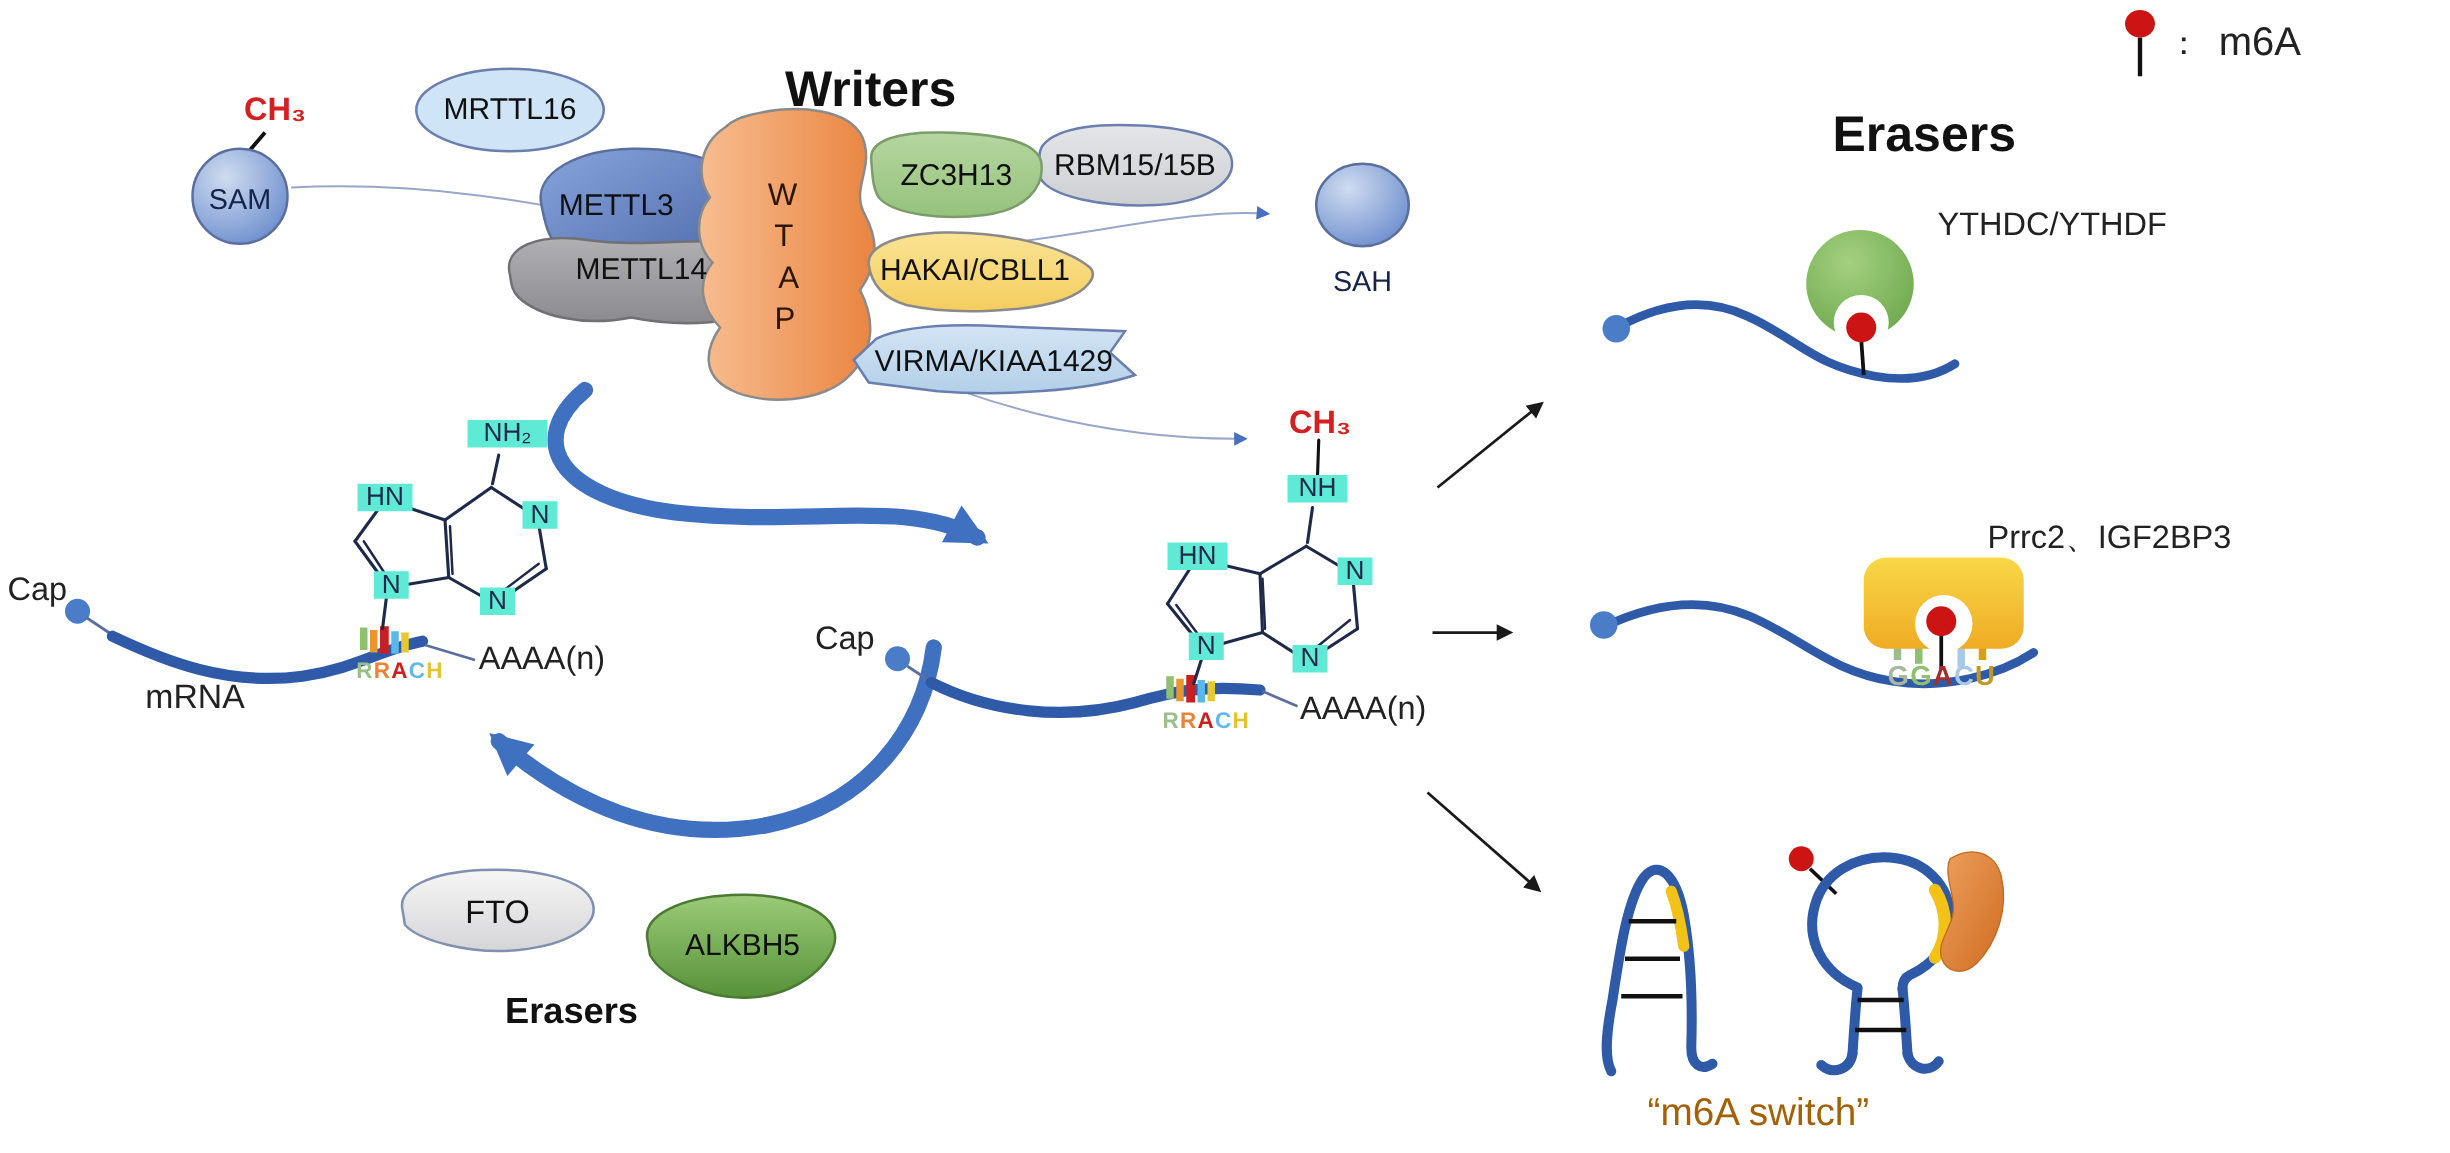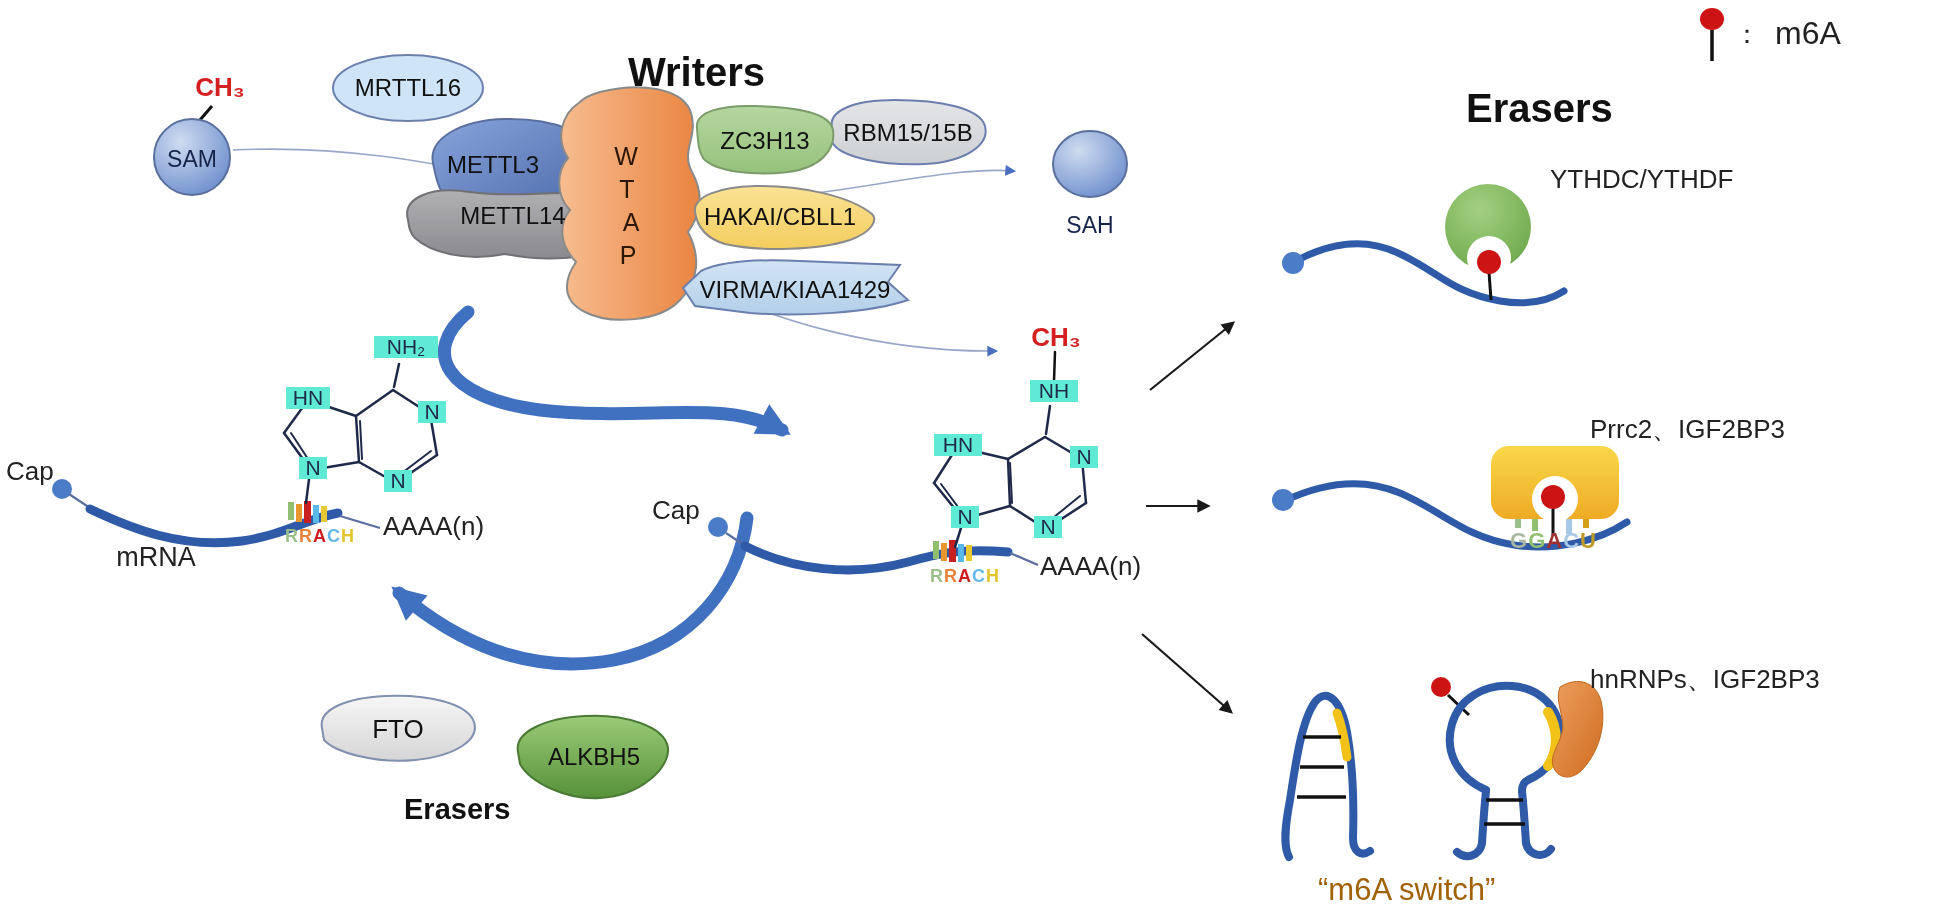--- a/index.html
+++ b/index.html
@@ -273,17 +273,16 @@
 
   <div class="lbl red ctr" style="left:1016px;top:322px;width:80px;font-size:26px;">CH₃</div>
   <div class="lbl chem ctr" style="left:1030px;top:380px;width:44px;">NH</div>
   <div class="lbl chem ctr" style="left:934px;top:434px;width:44px;">HN</div>
   <div class="lbl chem ctr" style="left:1070px;top:446px;width:24px;">N</div>
   <div class="lbl chem ctr" style="left:1034px;top:516px;width:24px;">N</div>
   <div class="lbl chem ctr" style="left:951px;top:506px;width:24px;">N</div>
 
   <div class="lbl plain" style="left:1550px;top:164px;">YTHDC/YTHDF</div>
   <div class="lbl plain" style="left:1590px;top:412px;">Prrc2、IGF2BP3</div>
-  <div class="lbl plain" style="left:1590px;top:662px;">hnRNPs、IGF2BP3</div>
   <div class="lbl gga" style="left:1510px;top:528px;"><span class="c-g1">G</span><span class="c-g2">G</span><span class="c-g3">A</span><span class="c-g4">C</span><span class="c-g5">U</span></div>
   <div class="lbl" style="left:1318px;top:872px;font-size:31px;color:#a16207;">“m6A switch”</div>
 
 </div>
 
 </body></html>

